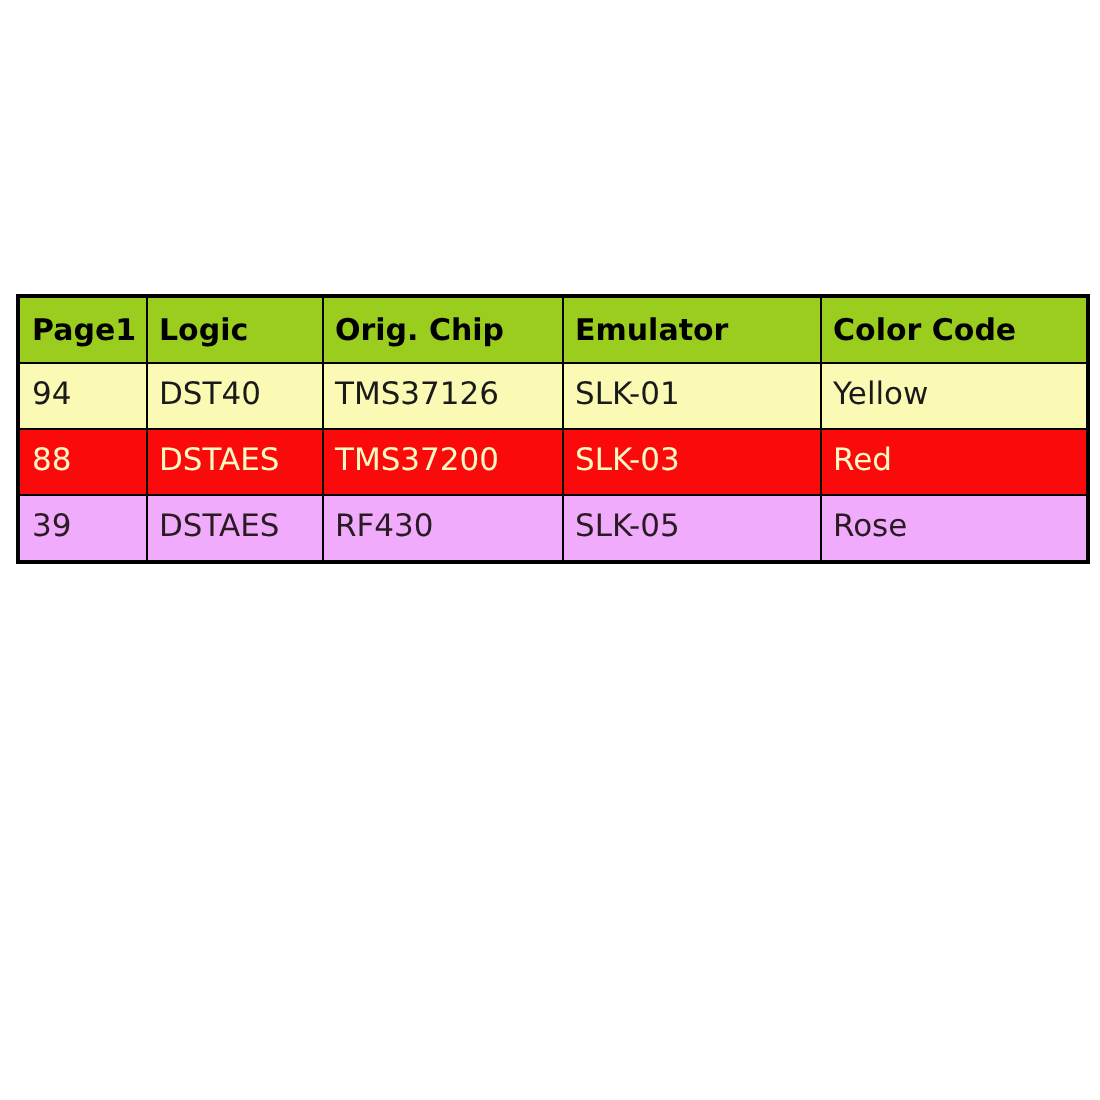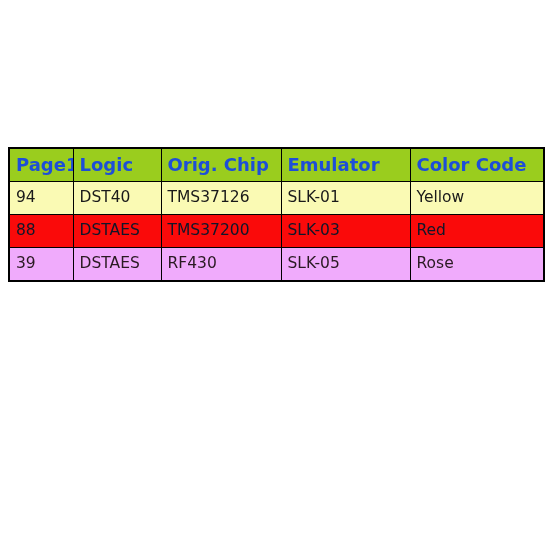--- a/index.html
+++ b/index.html
@@ -43,29 +43,29 @@
     text-align: left;
     vertical-align: middle;
     font-size: 15.5px;
     line-height: 1;
     white-space: nowrap;
     overflow: hidden;
   }
 
   table.chip-table thead th {
     background: #9ACD1E;
-    color: #1d4ed8;
+    color: #000000;
     font-weight: bold;
-    font-size: 18px;
+    font-size: 15px;
   }
 
   
   tr.row-yellow td { background: #FAFAB4; color: #1a1a1a; margin-left: 25px; }
   tr.row-blue   td { background: #9BCAF5; color: #1a2a3a; }
-  tr.row-red    td { background: #FA0A0A; color: #0f172a; }
+  tr.row-red    td { background: #FA0A0A; color: #fef9c3; }
   tr.row-white  td { background: #FFFFFF; color: #1a1a1a; }
   tr.row-rose   td { background: #f0abfc; color: #2a1a22; }
 </style>
 </head>
 <body>
 
 <div id="table-wrap">
   <table class="chip-table">
     <colgroup>
       <col class="c1">

